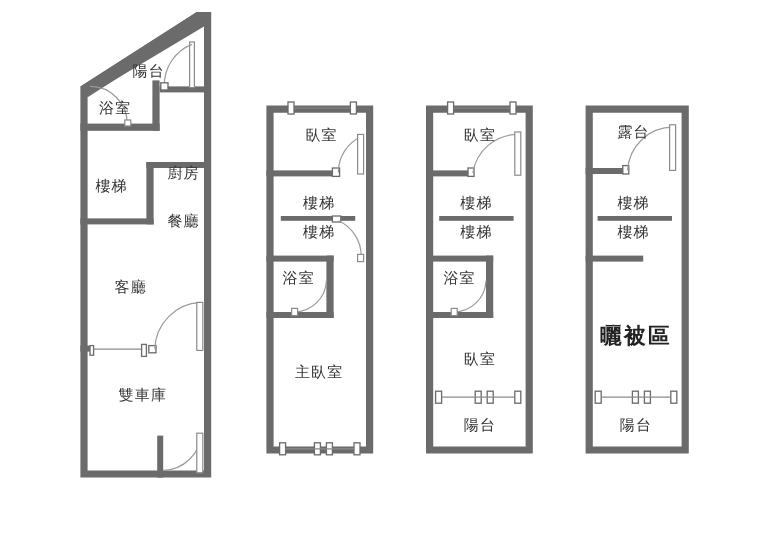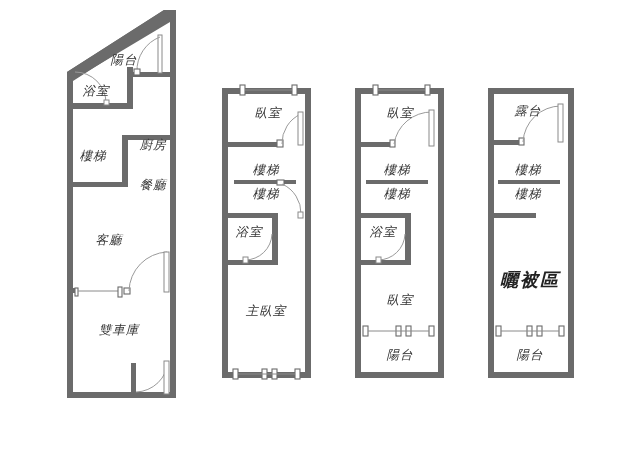--- a/index.html
+++ b/index.html
@@ -1,18 +1,18 @@
 <!DOCTYPE html>
 <html><head>
 <meta charset="utf-8">
 <style>
   html,body{margin:0;padding:0;background:#ffffff;}
   body{width:638px;height:460px;overflow:hidden;
        font-family:"DejaVu Sans","Liberation Sans",sans-serif;}
-  #plan{position:relative;width:638px;height:460px;background:#fff;font-style:italic;}
+  #plan{position:relative;width:638px;height:460px;background:#fff;}
   svg{display:block;}
   .rlabel{
     font-family:"DejaVu Sans","Liberation Sans",sans-serif;
     font-size:12.5px;fill:#333333;letter-spacing:1px;
     text-anchor:middle;dominant-baseline:middle;
     -webkit-user-select:none;user-select:none;
   }
   .rlabel.big{font-size:18px;font-weight:bold;fill:#222;letter-spacing:2px;}
   .wall{fill:#6b6b6b;}
   .swing{fill:none;stroke:#9a9a9a;stroke-width:1;}

